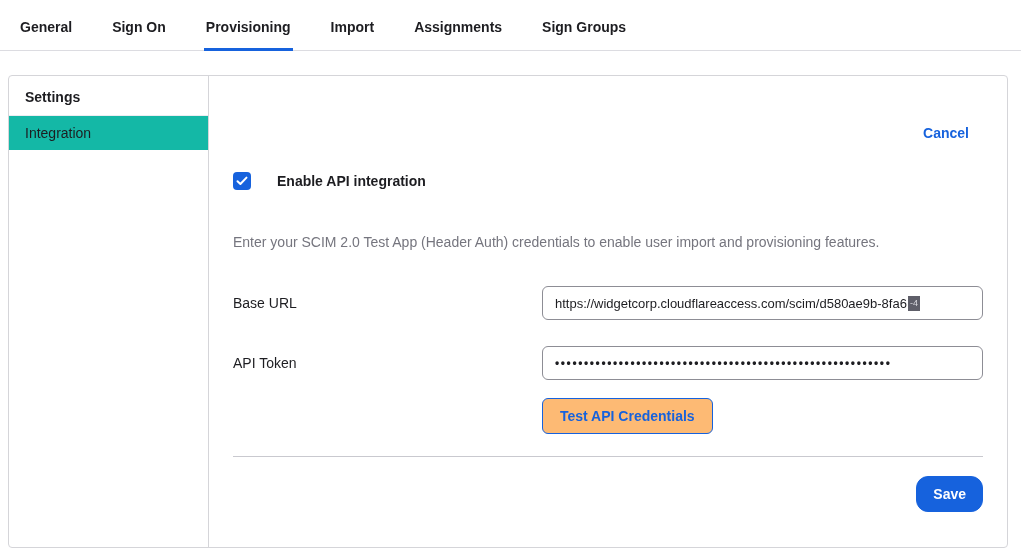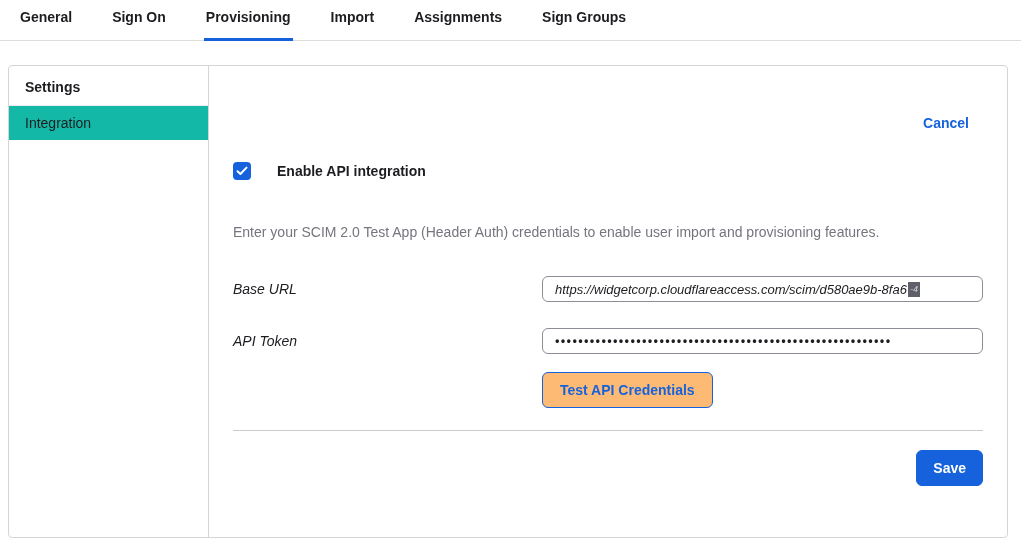--- a/index.html
+++ b/index.html
@@ -9,21 +9,21 @@
     font-family: "Liberation Sans", "DejaVu Sans", sans-serif;
     color: #1d1d21;
     overflow: hidden;
   }
   
   .tabbar {
     display: flex;
     align-items: flex-end;
     gap: 36px;
     padding: 0 18px;
-    height: 41px;
+    height: 51px;
     border-bottom: 1px solid #dcdce1;
   }
   .tab {
     font-size: 14px;
     font-weight: 700;
     color: #1d1d21;
     padding: 14px 2px 13px 2px;
     border-bottom: 3px solid transparent;
     margin-bottom: -1px;
     cursor: pointer;
@@ -95,38 +95,37 @@
   .checkbox-label { font-size: 14px; font-weight: 700; }
   .description {
     margin-top: 44px;
     font-size: 14px;
     color: #75757e;
   }
   .field-row {
     display: flex;
     align-items: center;
     margin-top: 26px;
-    font-style: italic;
   }
   .field-row.first { margin-top: 36px; }
   .field-label {
     width: 309px;
     flex: 0 0 309px;
     font-size: 14px;
     color: #1d1d21;
   }
   .textbox {
     flex: 1;
     height: 26px;
     border: 1px solid #8d8d95;
     border-radius: 6px;
     background: #fff;
     display: flex;
     align-items: center;
-    padding: 0 12px;
+    padding: 16px 12px;
     font-size: 13px;
     color: #1d1d21;
     overflow: hidden;
     white-space: nowrap;
     cursor: text;
   }
   .textbox .value { overflow: hidden; white-space: nowrap; }
   .selection-box {
     display: inline-block;
     background: #5f5f69;
@@ -170,21 +169,21 @@
     padding-right: 0px;
   }
   .btn-primary {
     display: inline-block;
     background: #1662dd;
     border: 1px solid #1662dd;
     color: #ffffff;
     font-size: 14px;
     font-weight: 700;
     padding: 9px 16px;
-    border-radius: 6px;
+    border-radius: 12px;
     cursor: pointer;
     font-family: inherit;
   }
 </style>
 </head>
 <body>
 
 <nav class="tabbar">
   <div class="tab">General</div>
   <div class="tab">Sign On</div>

